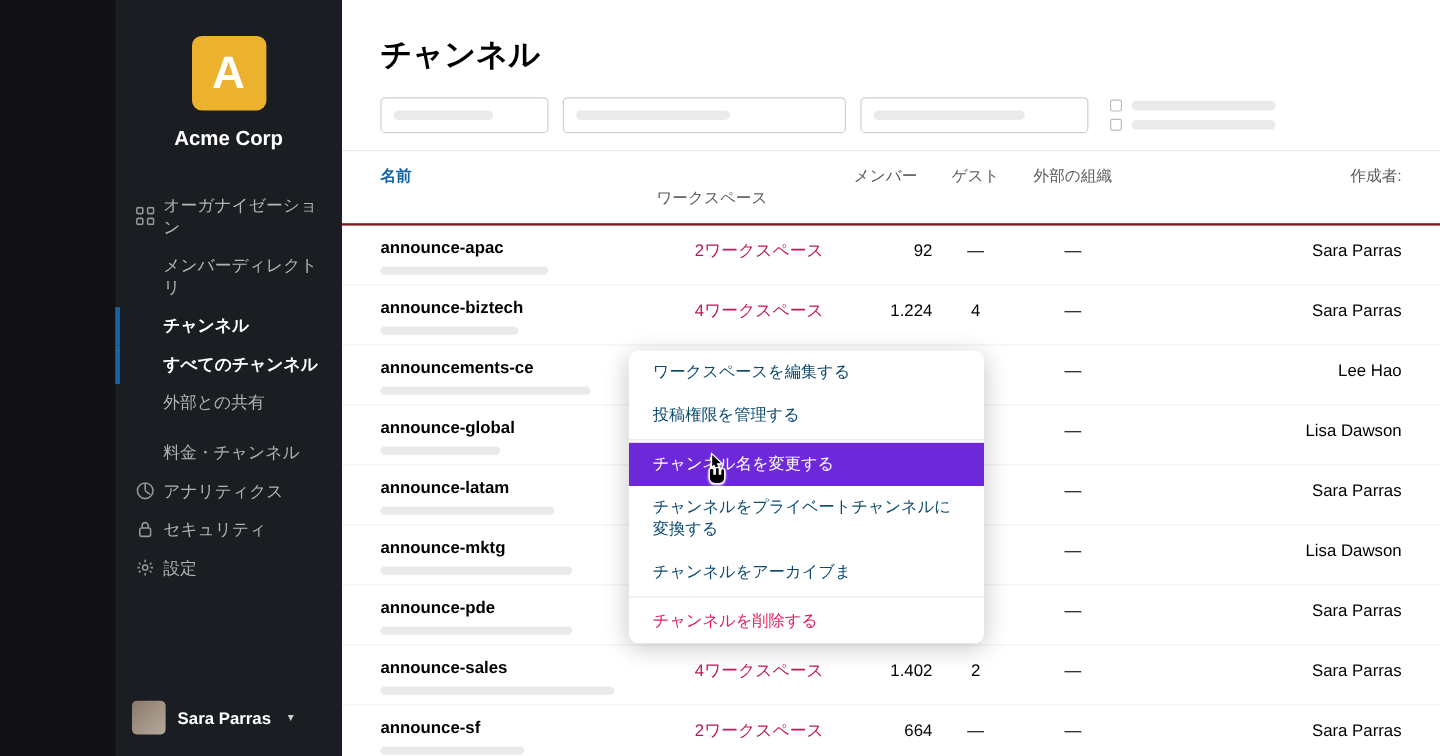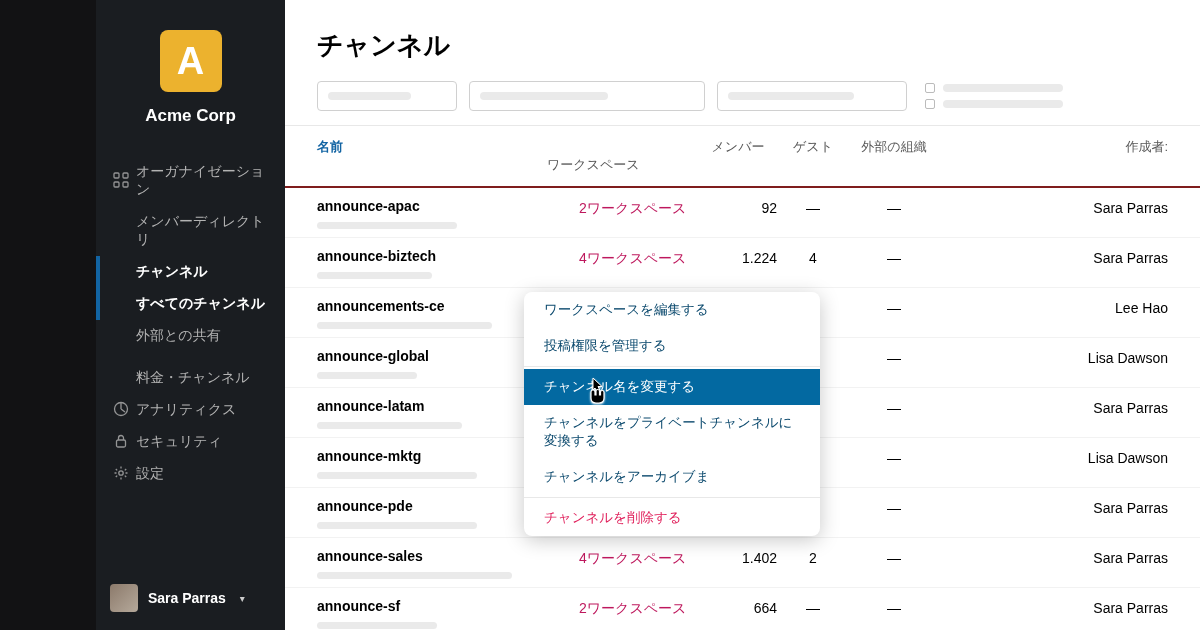--- a/index.html
+++ b/index.html
@@ -55,21 +55,21 @@
 .ws-cell { width: 152px; display: flex; align-items: flex-start; gap: 10px; color: #be185d; padding-top: 2px; }
 .ws-arrow { width: 22px; height: 22px; background: #eceaea; border-radius: 4px; visibility: hidden; }
 .trow.has-arrow .ws-arrow { visibility: visible; }
 .mem-cell { width: 78px; text-align: right; padding-top: 2px; }
 .guest-cell { width: 72px; text-align: center; padding-top: 2px; }
 .ext-cell { width: 90px; text-align: center; padding-top: 2px; }
 .flex-cell { flex: 1; }
 .creator-cell { width: 120px; text-align: right; padding-top: 2px; }
 .popup { position: absolute; left: 524px; top: 292px; width: 296px; background: #fff; border-radius: 8px; box-shadow: 0 4px 20px rgba(0,0,0,.22); overflow: hidden; z-index: 20; }
 .popup-item { padding: 9px 20px; font-size: 13.5px; color: #0c4a6e; cursor: pointer; }
-.popup-item.highlight { background: #0369a1; color: #fff; }
+.popup-item.highlight { background: #6d28d9; color: #fff; }
 .popup-item.danger { color: #e01e5a; }
 .popup-sep { height: 1px; background: #e8e8e8; margin: 2px 0; }
 .cursor-icon { position: absolute; left: 584px; top: 376px; z-index: 30; pointer-events: none; }
 .cursor-icon svg { filter: drop-shadow(0 1px 1px rgba(255,255,255,.9)); }
 </style>
 </head>
 <body>
 
 <div class="app">
   <div class="sidebar">

